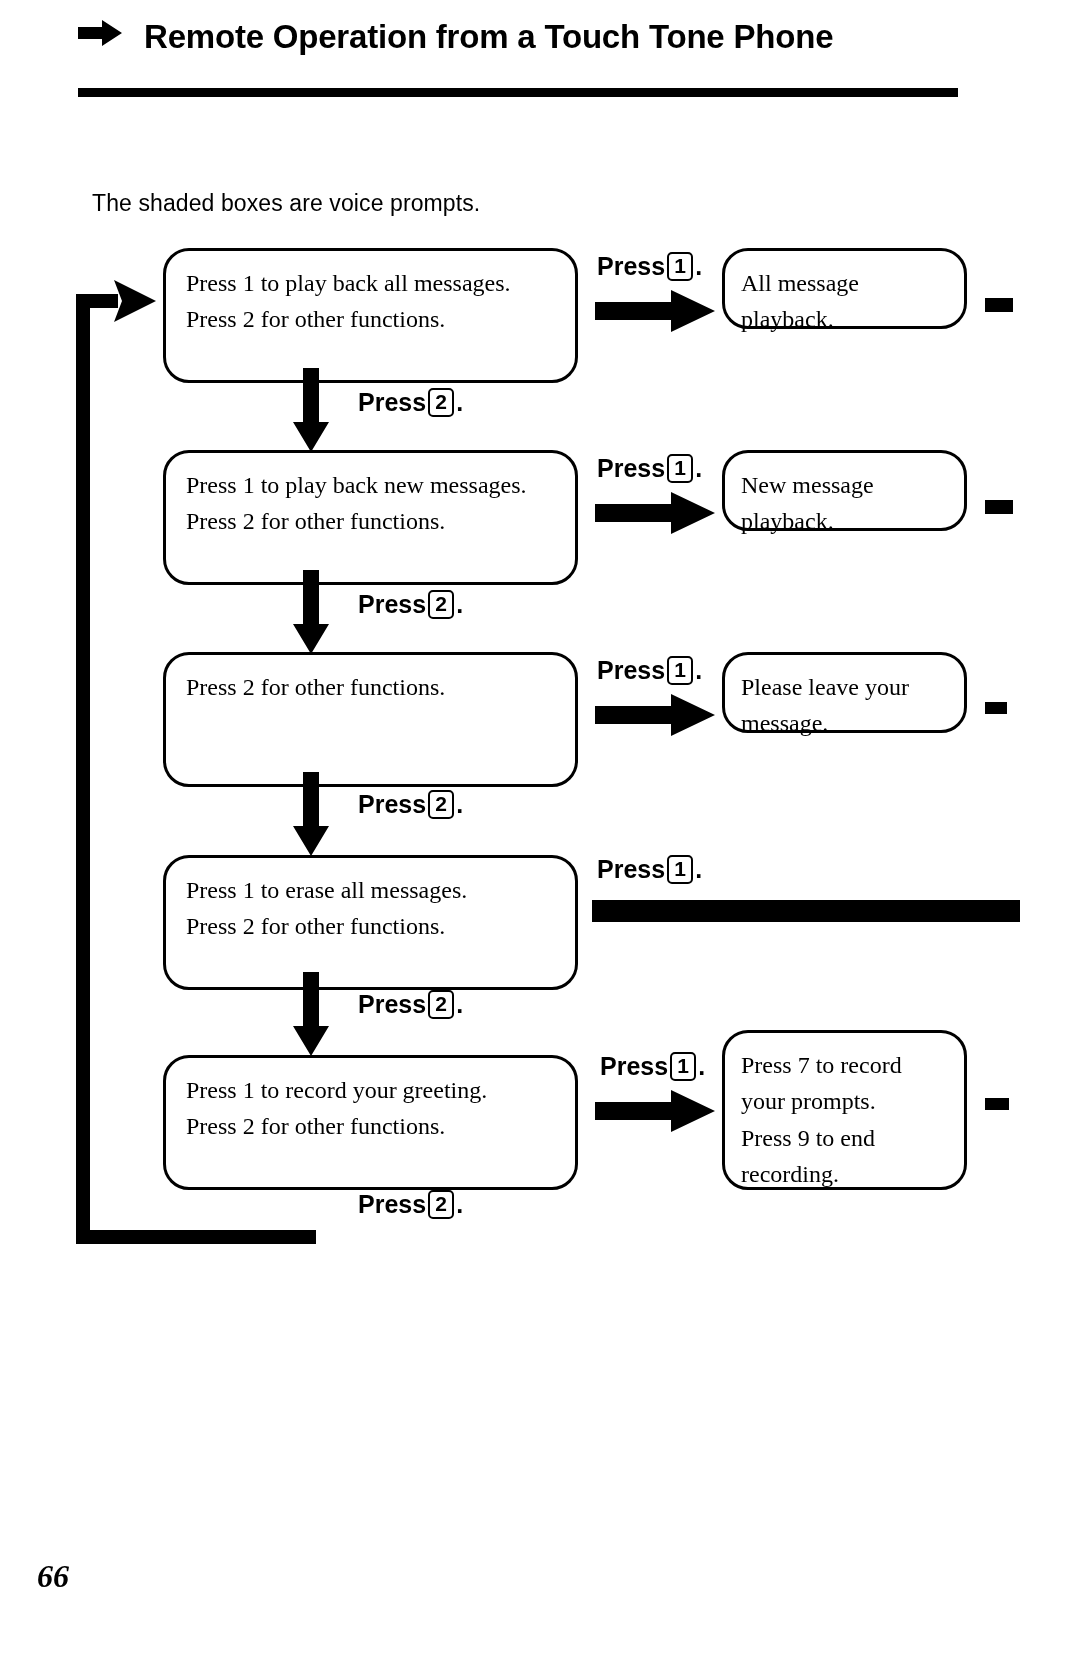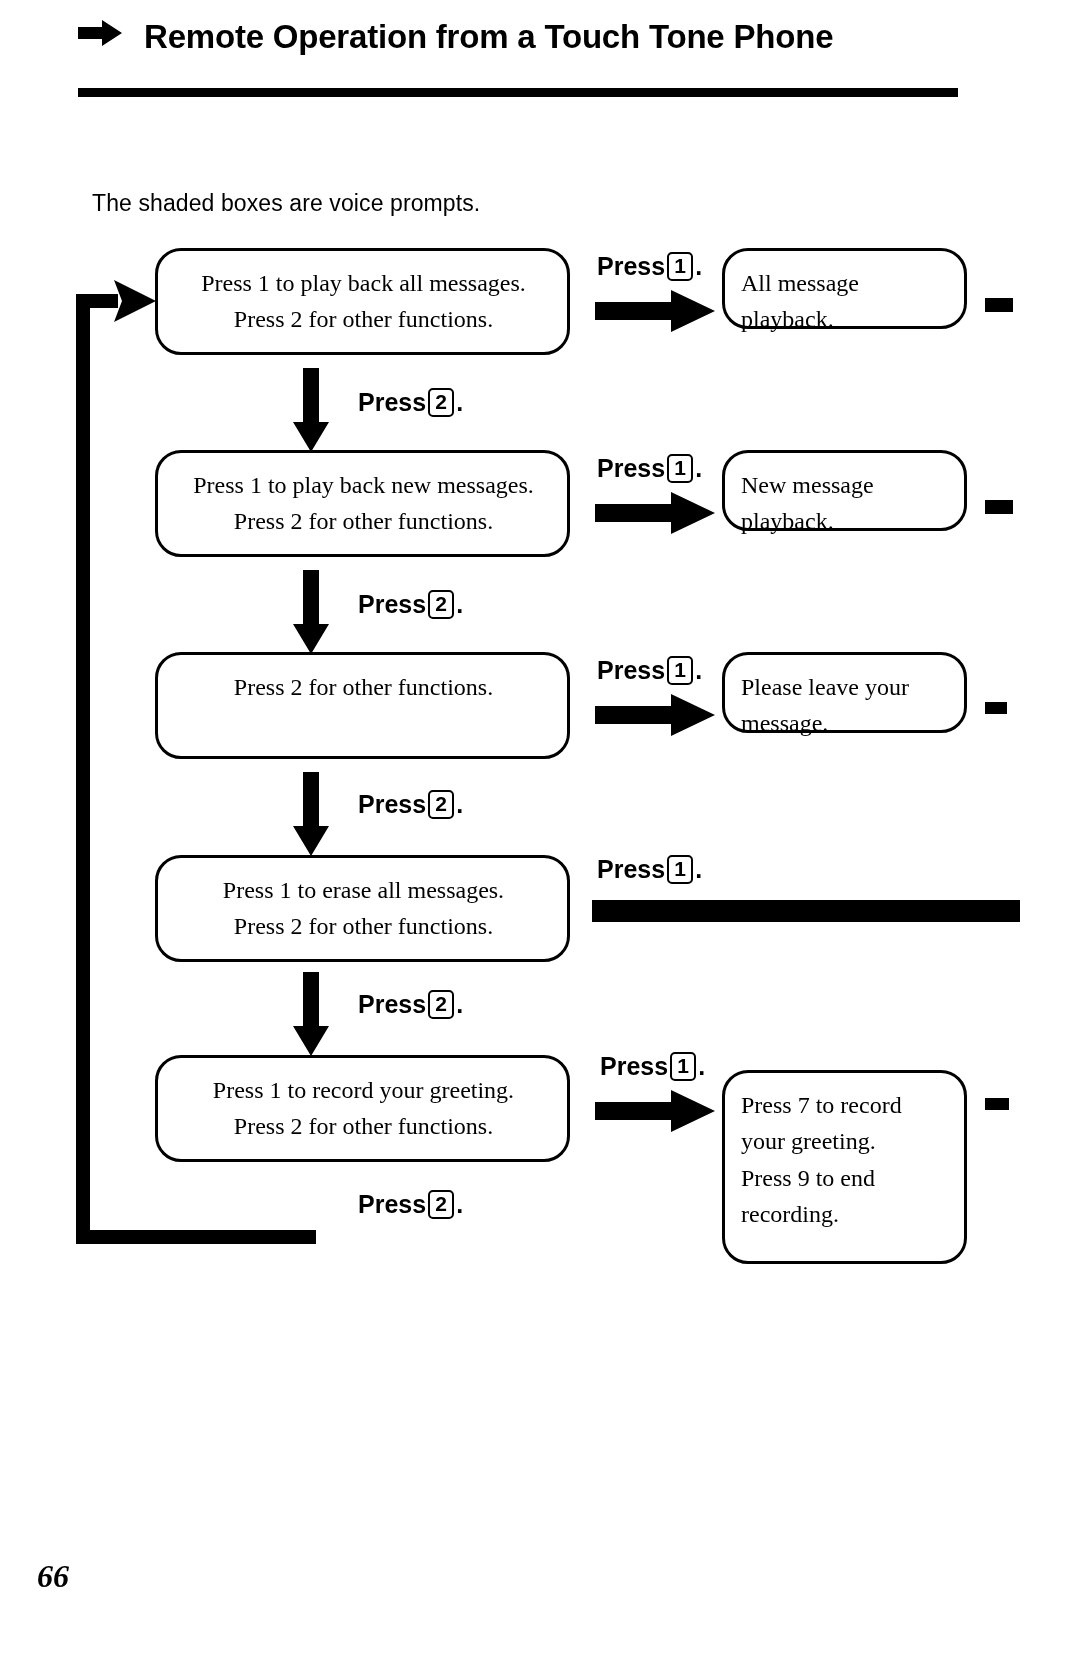--- a/index.html
+++ b/index.html
@@ -73,23 +73,23 @@
     box-sizing: border-box;
     border: 3px solid #000000;
     border-radius: 26px;
     background: #ffffff;
     font-family: "Liberation Serif", serif;
     font-size: 24px;
     line-height: 1.52;
     padding: 14px 18px 10px 20px;
     color: #000;
   }
-  .fbox.left  { left: 155px; width: 415px; height: 107px; text-align: center; }
+  .fbox.left  { left: 163px; width: 415px; height: 135px; }
   .fbox.right { left: 722px; width: 245px; height: 81px; padding-left: 16px; }
-  .fbox.right.tall { height: 194px; margin-top: 40px; }
+  .fbox.right.tall { height: 160px; }
   .fbox .l { display: block; white-space: nowrap; }
   .fbox.right .l { white-space: normal; }
 
   
   .press-label {
     position: absolute;
     font-family: "Liberation Sans", sans-serif;
     font-size: 25px;
     font-weight: bold;
     white-space: nowrap;
@@ -281,21 +281,21 @@
   <div class="press-label" style="left:600px; top:1052px">
     <span class="word">Press</span>
     <span class="keycap">1</span>
     <span class="dot">.</span>
   </div>
   <svg class="arrow-right" style="left:595px; top:1088px" viewBox="0 0 120 46">
     <path d="M0,14 L76,14 L76,2 L120,23 L76,44 L76,32 L0,32 Z" fill="#000"></path>
   </svg>
   <div class="fbox right tall" style="top:1030px">
     <span class="l">Press 7 to record</span>
-    <span class="l">your greeting.</span>
+    <span class="l">your prompts.</span>
     <span class="l">Press 9 to end</span>
     <span class="l">recording.</span>
   </div>
   <div class="edge-tab" style="left:985px; top:1098px; width:24px; height:12px"></div>
 
   <div class="press-label" style="left:358px; top:1190px">
     <span class="word">Press</span>
     <span class="keycap">2</span>
     <span class="dot">.</span>
   </div>

